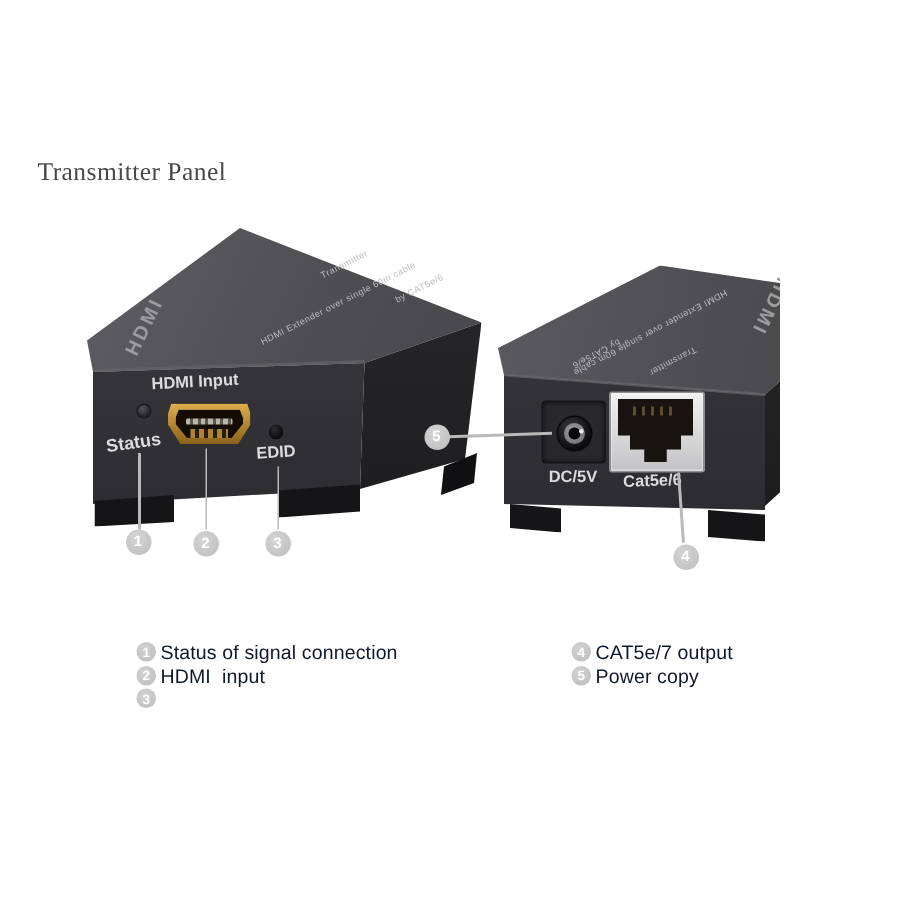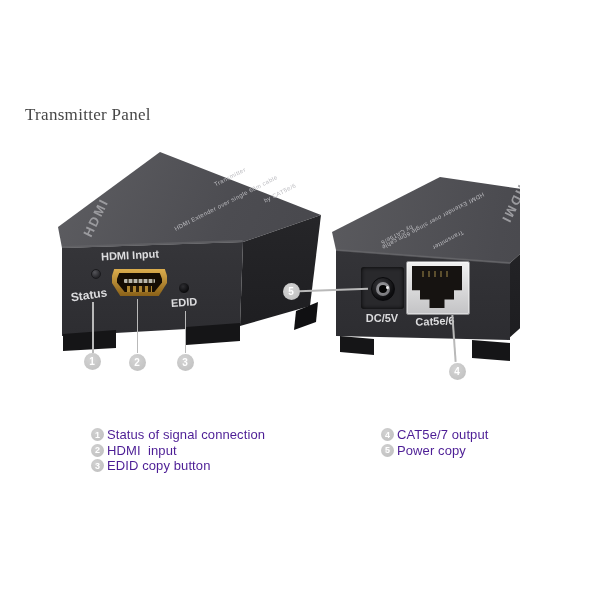--- a/index.html
+++ b/index.html
@@ -69,21 +69,21 @@
   .cline{position:absolute;background:#b9b9b9;}
   .callout{position:absolute;width:17px;height:17px;border-radius:50%;
            background:radial-gradient(circle at 40% 35%,#d4d4d4,#bdbdbd);
            color:#fff;font-size:10px;font-weight:bold;display:flex;align-items:center;justify-content:center;}
   
   .legend{position:absolute;display:flex;flex-direction:column;}
   .legend-row{display:flex;align-items:center;height:15.5px;}
   .legend-num{width:13px;height:13px;border-radius:50%;flex:0 0 13px;margin-right:3px;
               background:radial-gradient(circle at 40% 35%,#d2d2d2,#bcbcbc);
               color:#fff;font-size:9px;font-weight:bold;display:flex;align-items:center;justify-content:center;}
-  .legend-text{font-size:13px;color:#4c1d95;white-space:pre;letter-spacing:.1px;}
+  .legend-text{font-size:13px;color:#0f172a;white-space:pre;letter-spacing:.1px;}
 </style>
 </head>
 <body>
 
 <div class="scene">
 
   <div class="page-title">Transmitter Panel</div>
 
   <div class="device dl">
     <div class="face top"></div>
@@ -165,21 +165,20 @@
     <div class="legend-row">
       <span class="legend-num">1</span>
       <span class="legend-text">Status of signal connection</span>
     </div>
     <div class="legend-row">
       <span class="legend-num">2</span>
       <span class="legend-text">HDMI  input</span>
     </div>
     <div class="legend-row">
       <span class="legend-num">3</span>
-      <span class="legend-text">EDID copy button</span>
     </div>
   </div>
 
   <div class="legend" style="left:381px;top:427px;">
     <div class="legend-row">
       <span class="legend-num">4</span>
       <span class="legend-text">CAT5e/7 output</span>
     </div>
     <div class="legend-row">
       <span class="legend-num">5</span>

